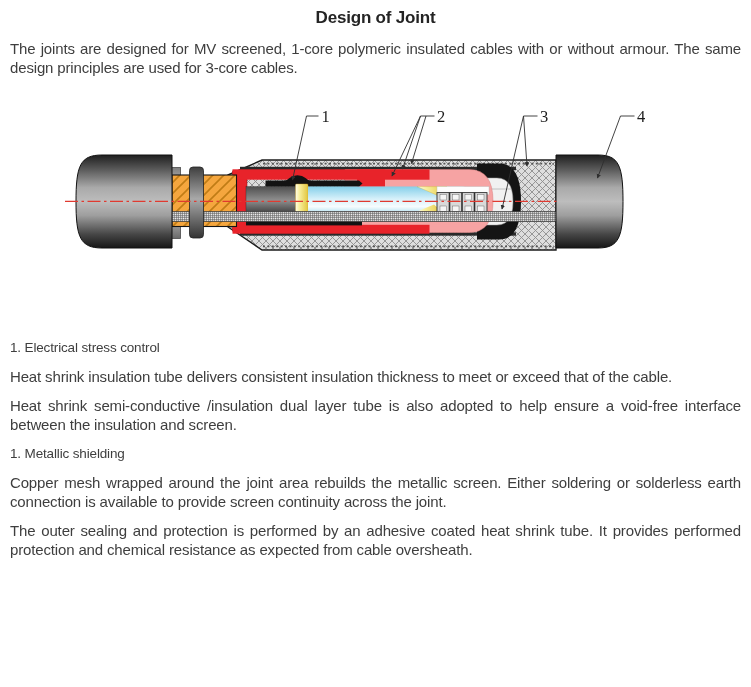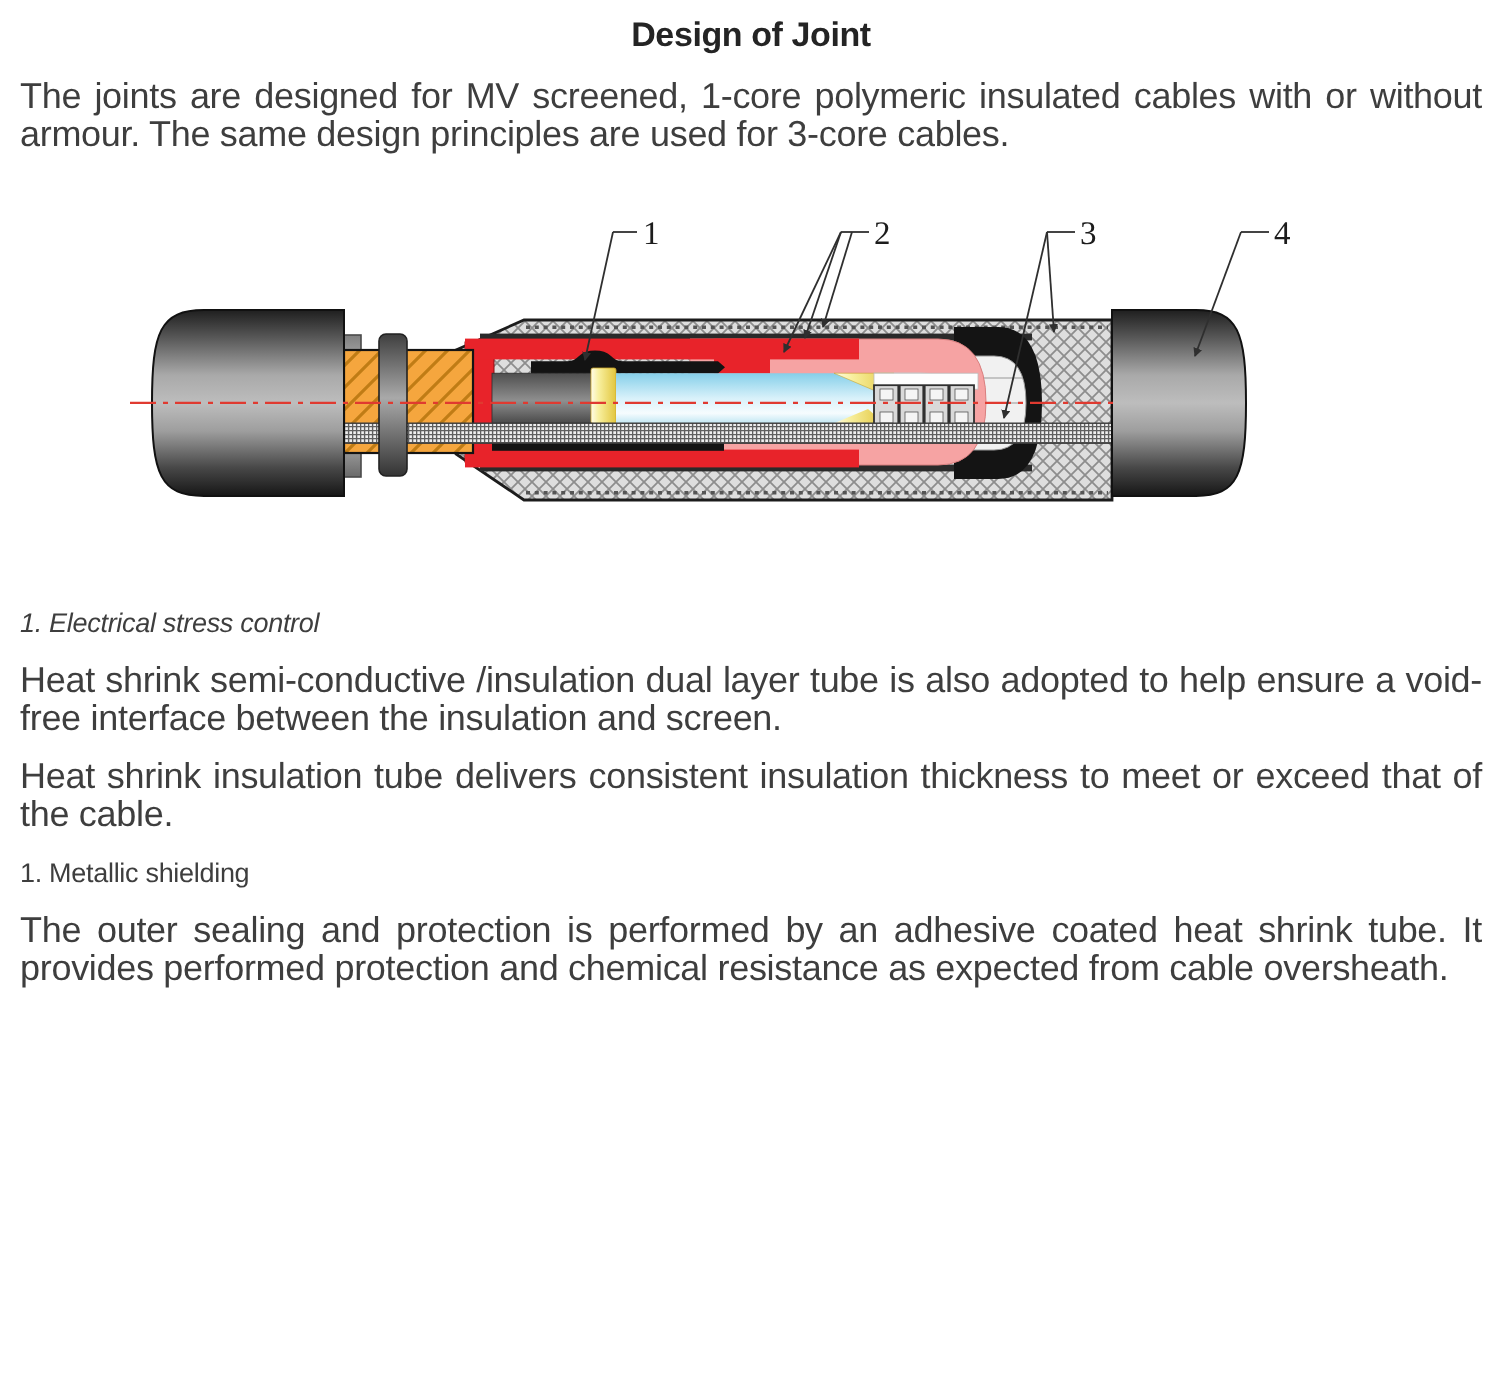--- a/index.html
+++ b/index.html
@@ -2,26 +2,26 @@
 <html><head>
 <meta charset="utf-8">
 <style>
   html,body{margin:0;padding:0;background:#ffffff;}
   body{width:751px;height:687px;overflow:hidden;
        font-family:"Liberation Sans","DejaVu Sans",sans-serif;
        color:#3e3e3e;}
   .page{padding:8px 10px 0 10px;}
   .title{font-size:17px;font-weight:700;color:#242424;
          letter-spacing:-0.2px;margin:0 0 11px 0;text-align:center;}
-  p{font-size:18px;line-height:19px;letter-spacing:-0.15px;
+  p{font-size:15px;line-height:19px;letter-spacing:-0.15px;
     margin:0 0 10px 0;text-align:justify;}
   p.intro{margin-bottom:0;}
   .sec-h{font-size:13.5px;line-height:19px;letter-spacing:-0.15px;
          margin:10px 0 10px 0;text-align:left;}
-  .sec-h.first{margin-top:34px;font-style:italic;}
+  .sec-h.first{margin-top:70px;}
   svg.diagram{display:block;margin:21px 0 0 50px;}
   .co-num{font-family:"Liberation Serif","DejaVu Serif",serif;
           font-size:16.5px;fill:#1c1c1c;}
 </style>
 </head>
 <body>
 
 <div class="page">
 
   <h1 class="title">Design of Joint</h1>
@@ -168,20 +168,21 @@
       </g>
     </g>
     <text class="co-num" x="321.5" y="119">1</text>
     <text class="co-num" x="437" y="119">2</text>
     <text class="co-num" x="540" y="119">3</text>
     <text class="co-num" x="637" y="119">4</text>
   </svg>
 
   <p class="sec-h first">1. Electrical stress control</p>
 
+  <p>Heat shrink insulation tube delivers consistent insulation thickness to meet or exceed that of the cable.</p>
   <p>Heat shrink semi-conductive /insulation dual layer tube is also adopted to help ensure a void-free interface between the insulation and screen.</p>
-  <p>Heat shrink insulation tube delivers consistent insulation thickness to meet or exceed that of the cable.</p>
 
   <p class="sec-h">1. Metallic shielding</p>
+  <p>Copper mesh wrapped around the joint area rebuilds the metallic screen. Either soldering or solderless earth connection is available to provide screen continuity across the joint.</p>
 
   <p>The outer sealing and protection is performed by an adhesive coated heat shrink tube. It provides performed protection and chemical resistance as expected from cable oversheath.</p>
 
 </div>
 
 </body></html>

